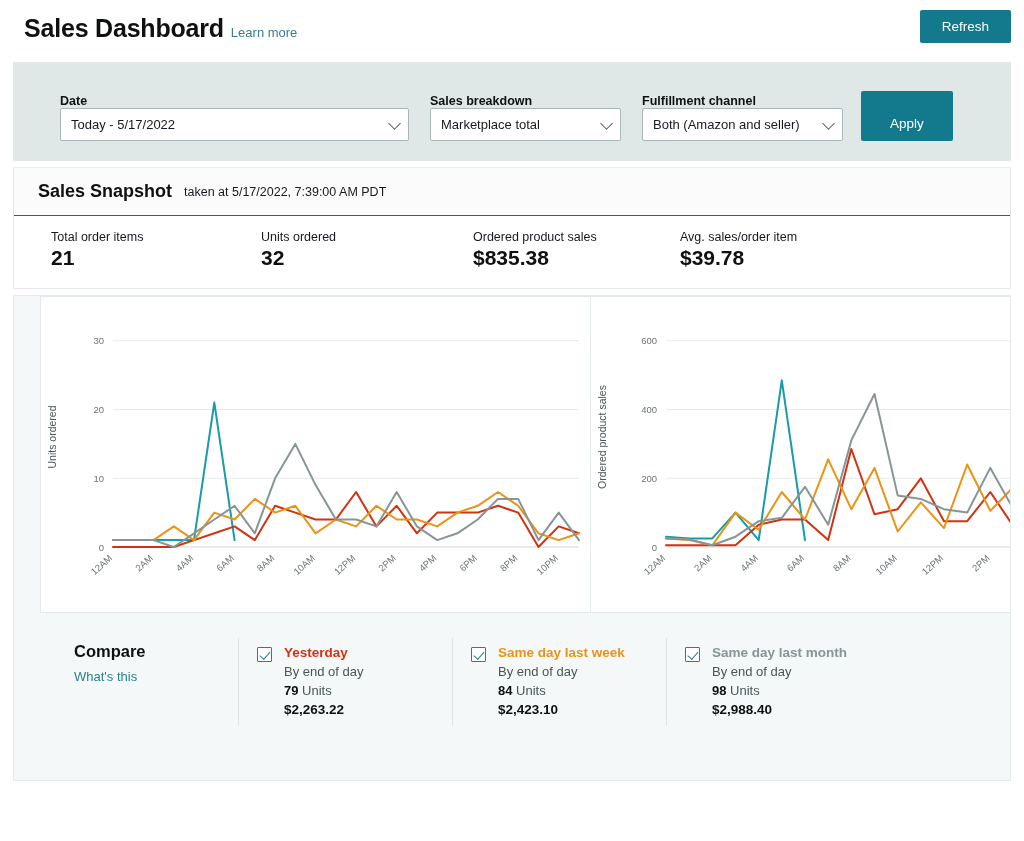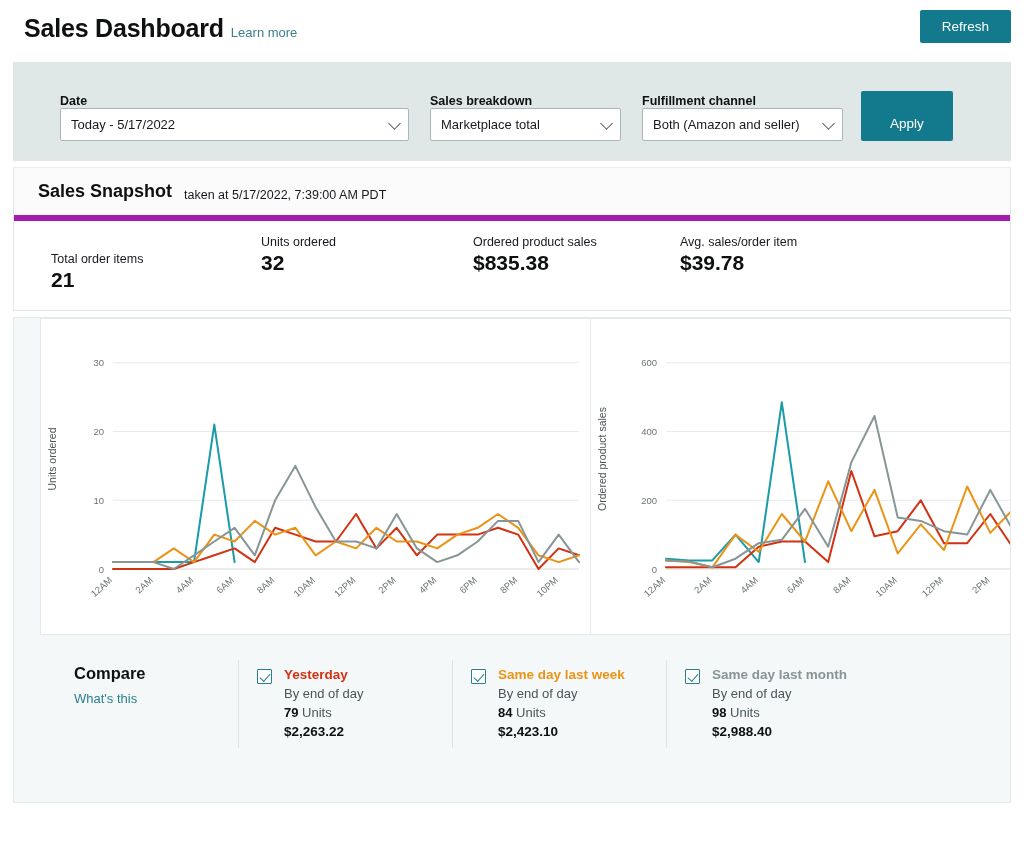--- a/index.html
+++ b/index.html
@@ -77,30 +77,30 @@
   }
 
   
   .snapshot {
     margin: 6px 13px 0 13px;
     background: #ffffff;
     border: 1px solid #e4e6e7;
     border-top: 1px solid #eaeded;
   }
   .snapshot-head {
-    display: flex; align-items: flex-end;
+    display: flex; align-items: center;
     padding: 13px 0 13px 24px;
-    border-bottom: 6px solid #a21caf;
+    border-bottom: 1px solid #a21caf;
     background: #fbfbfb;
   }
   .snapshot-title { font-size: 18px; font-weight: 700; }
   .snapshot-sub { font-size: 12.5px; color: #16191f; margin-left: 12px; }
   .metrics { display: flex; padding: 14px 0 18px 0; }
   .metric { padding-left: 0; }
-  .metric:nth-child(1) { margin-left: 37px; width: 210px; margin-top: 17px; }
+  .metric:nth-child(1) { margin-left: 37px; width: 210px; }
   .metric:nth-child(2) { width: 212px; }
   .metric:nth-child(3) { width: 207px; }
   .metric:nth-child(4) { width: 214px; }
   .metric:nth-child(5) { width: 180px; }
   .metric-label { font-size: 12.5px; color: #16191f; white-space: nowrap; }
   .metric-value { font-size: 21px; font-weight: 700; margin-top: 2px; }
 
   
   .compare-panel {
     margin: 6px 13px 0 13px;

